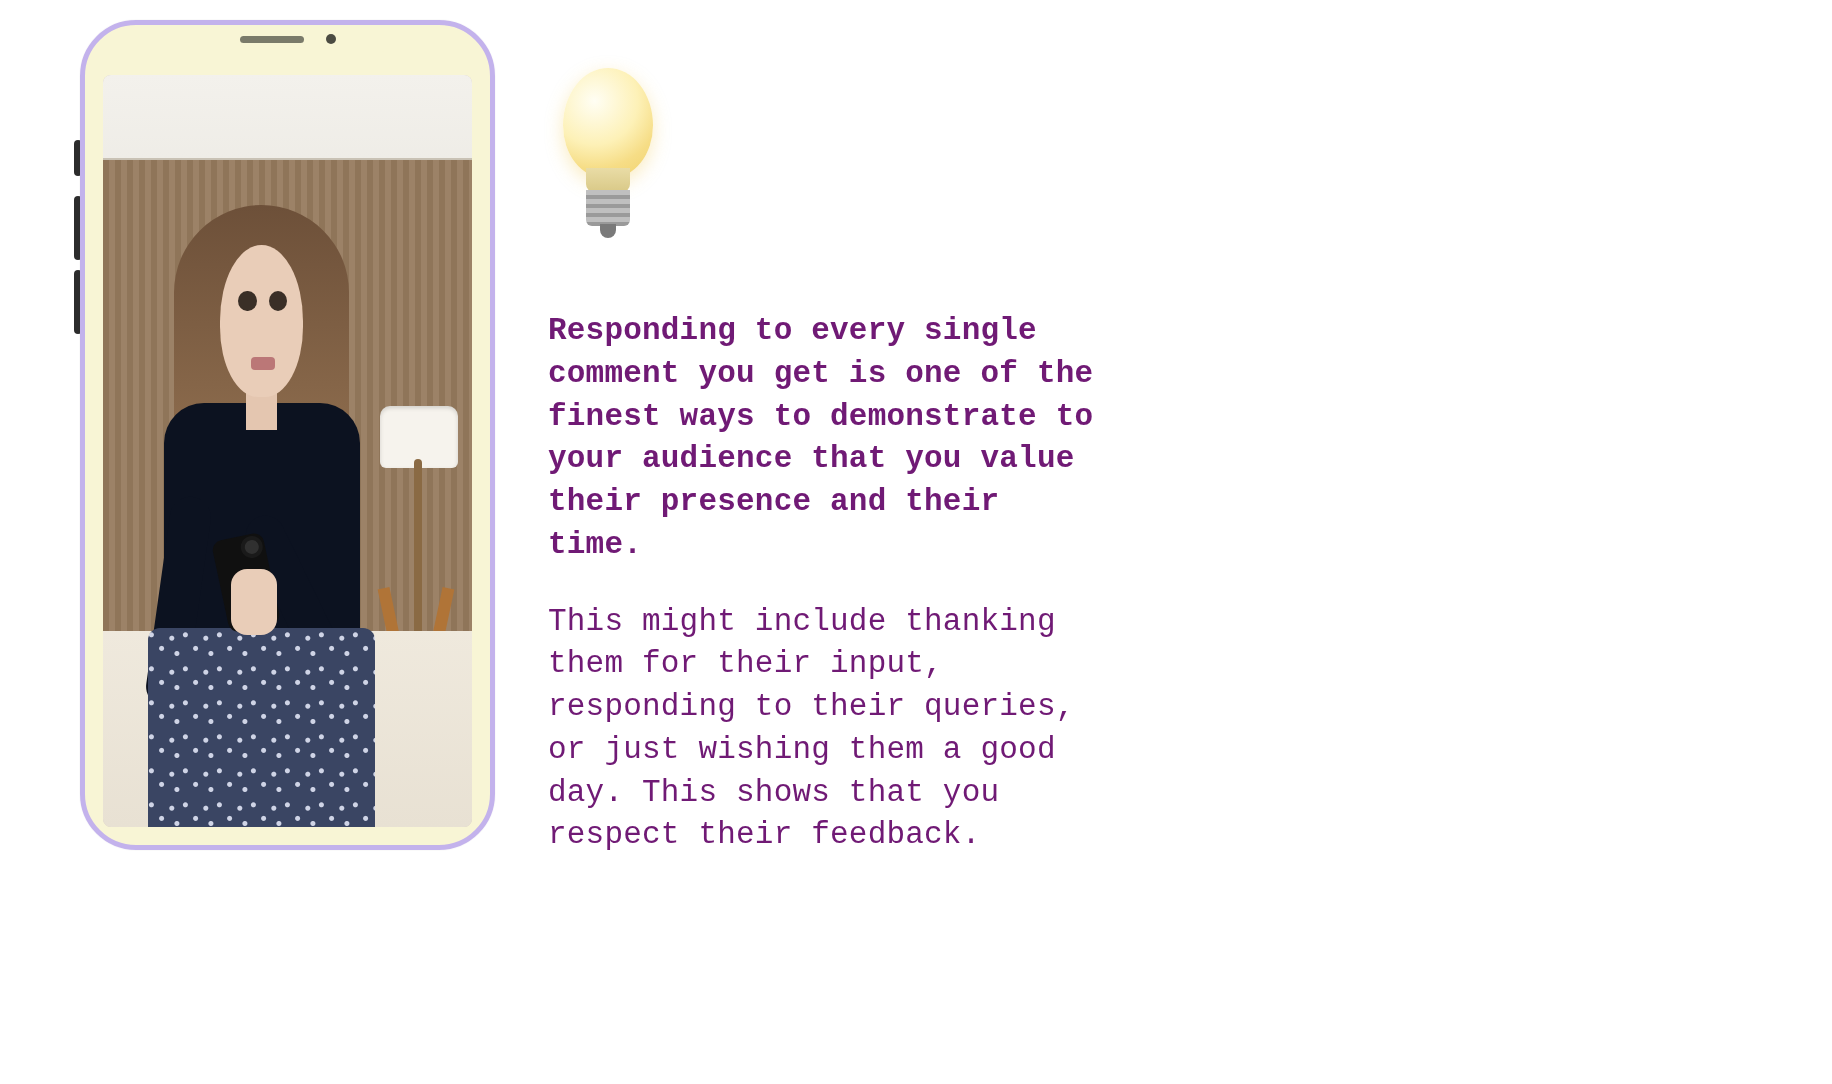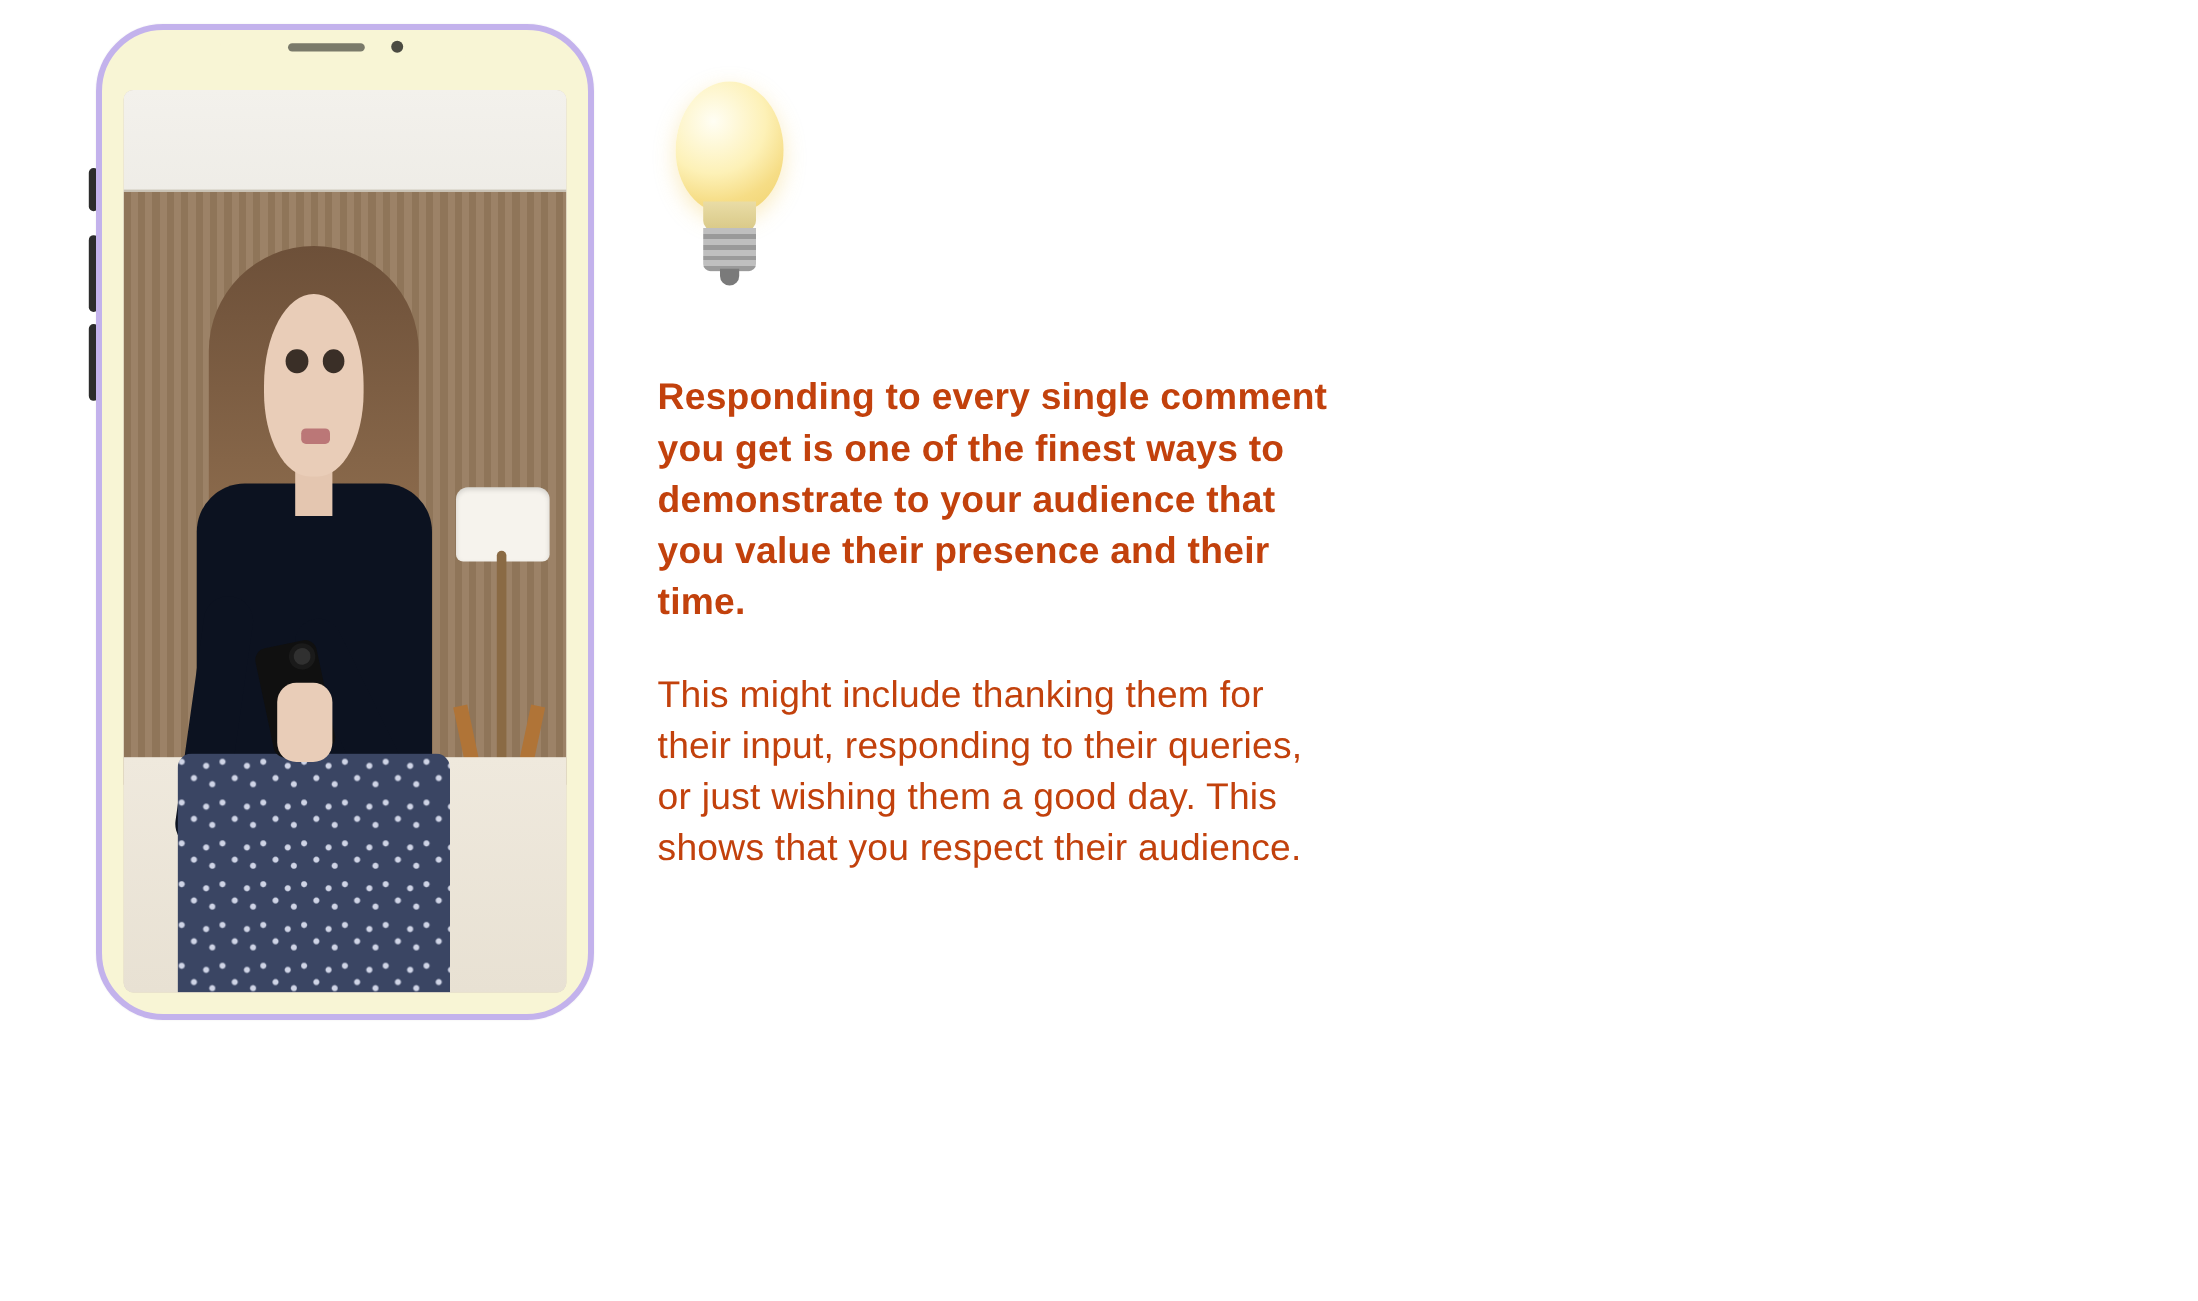--- a/index.html
+++ b/index.html
@@ -156,23 +156,24 @@
     border-radius:0 0 6px 6px;
   }
   .bulb-tip{
     position:absolute; left:52px; top:164px; width:16px; height:14px;
     background:#7a7a7a; border-radius:0 0 8px 8px;
   }
 
   .para {
     font-size: 31px;
     line-height: 1.38;
-    color: #c2410c;
+    color: #701a75;
     letter-spacing: 0.2px;
     margin-bottom: 34px;
+    font-family: Liberation Mono, monospace;
   }
   .para.bold { font-weight: 600; }
   .para.reg  { font-weight: 400; }
 </style>
 </head>
 <body>
 
 <div class="phone-wrap">
   <div class="side-buttons">
     <div class="btn b1"></div>
@@ -217,14 +218,14 @@
 <div class="content">
   <div class="bulb" aria-label="lightbulb-icon">
     <div class="bulb-glass"></div>
     <div class="bulb-neck"></div>
     <div class="bulb-thread"></div>
     <div class="bulb-tip"></div>
   </div>
 
   <p class="para bold">Responding to every single comment you get is one of the finest ways to demonstrate to your audience that you value their presence and their time.</p>
 
-  <p class="para reg">This might include thanking them for their input, responding to their queries, or just wishing them a good day. This shows that you respect their audience.</p>
+  <p class="para reg">This might include thanking them for their input, responding to their queries, or just wishing them a good day. This shows that you respect their feedback.</p>
 </div>
 
 </body></html>

